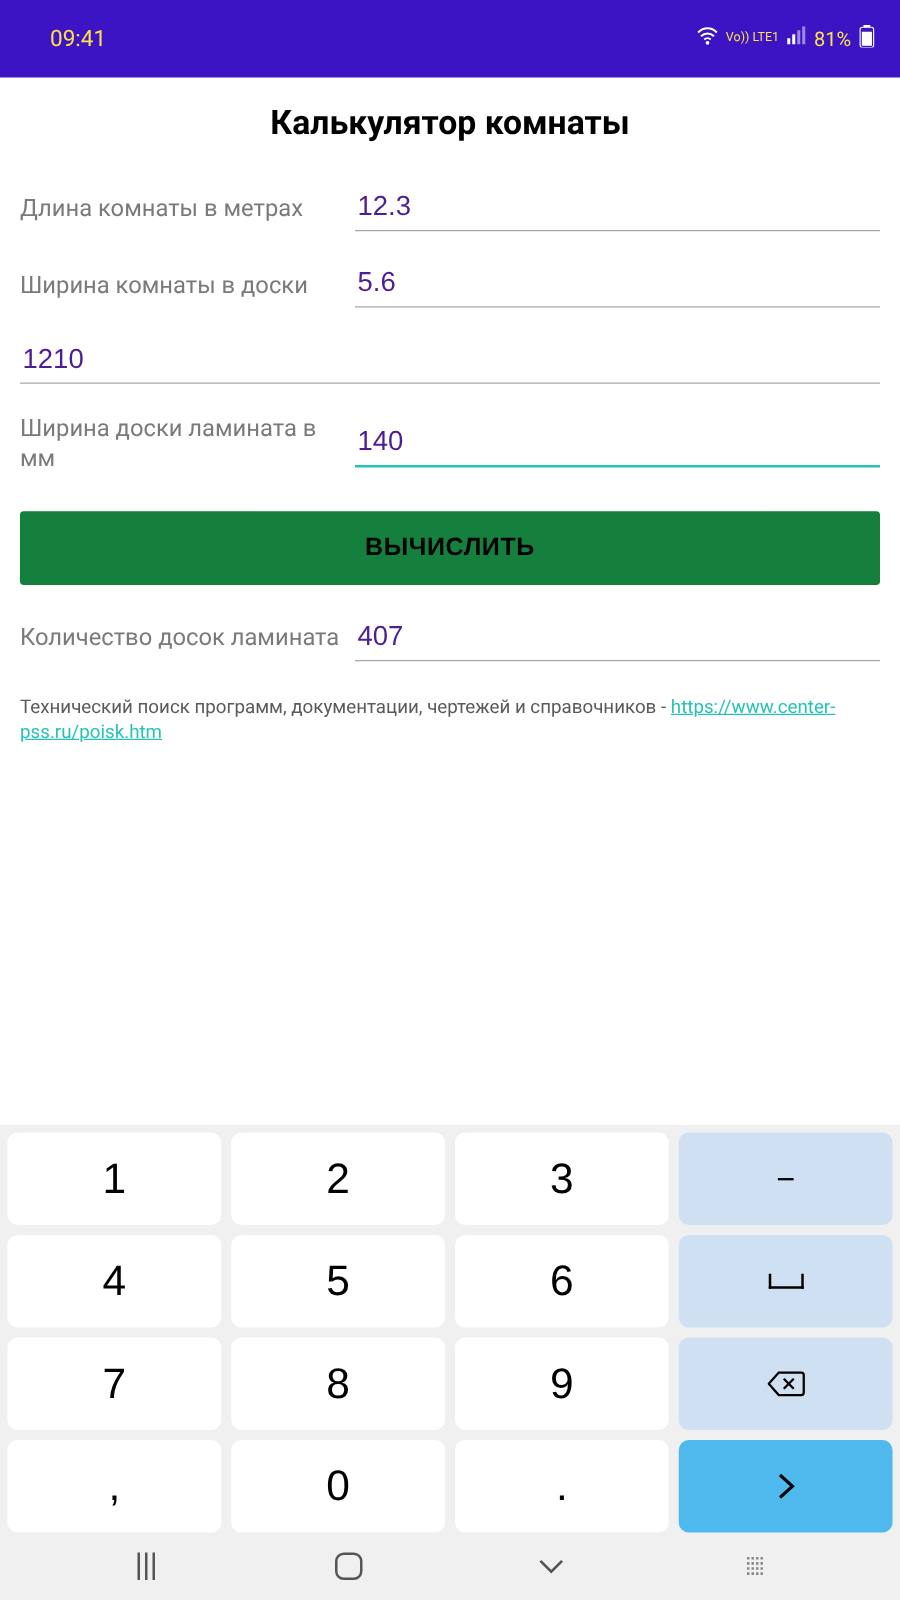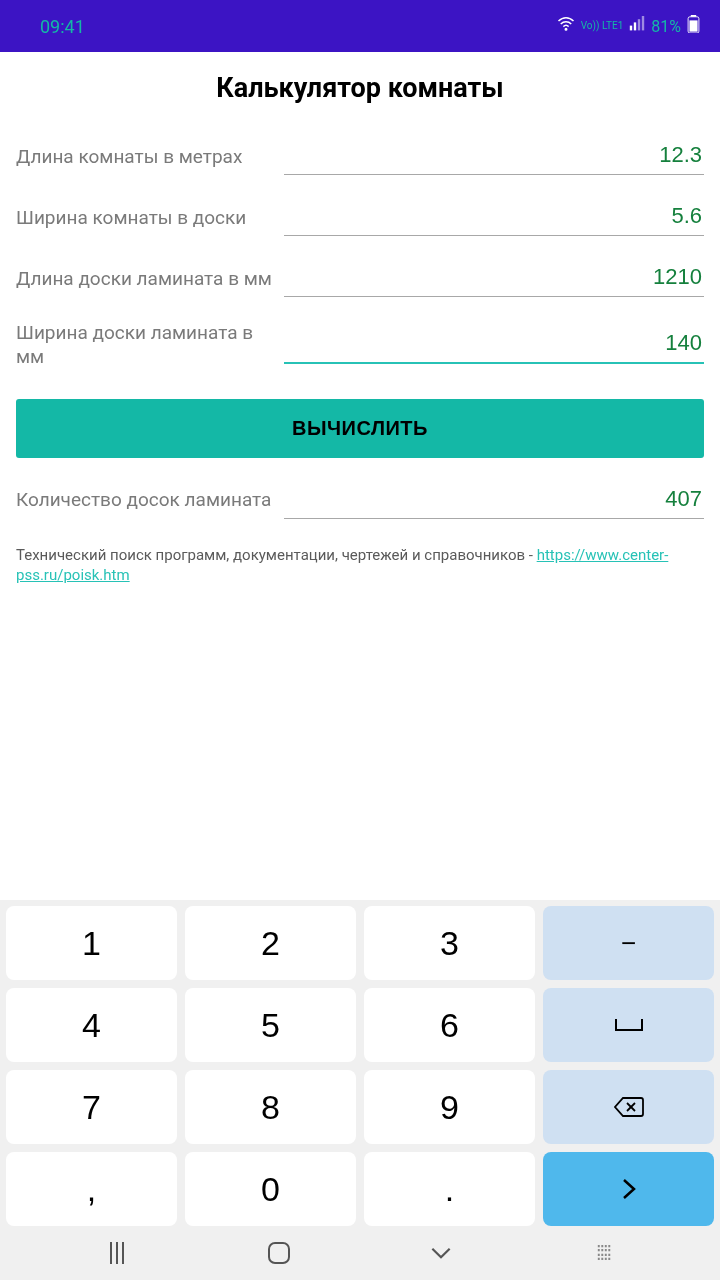--- a/index.html
+++ b/index.html
@@ -6,22 +6,22 @@
     body {
       font-family: -apple-system, Roboto, "Segoe UI", Arial, sans-serif;
       background: #fff;
       width: 720px;
       height: 1280px;
       position: relative;
       overflow: hidden;
     }
     .status-bar {
       background: #3c14c4;
-      color: #14b8a6;
-      height: 52px;
+      color: #fde047;
+      height: 62px;
       display: flex;
       align-items: center;
       justify-content: space-between;
       padding: 0 20px 0 40px;
       font-size: 18px;
     }
     .status-left { font-weight: 400; }
     .status-right { display: flex; align-items: center; gap: 6px; font-size: 16px; }
 
     .app-title {
@@ -49,31 +49,30 @@
       flex: 1;
       position: relative;
     }
     .form-input {
       width: 100%;
       border: none;
       border-bottom: 1.5px solid #a8a8a8;
       font-size: 22px;
       padding: 4px 2px 6px;
       background: transparent;
-      color: #15803d;
+      color: #4c1d95;
       outline: none;
-      text-align: right;
     }
     .form-input.active { border-bottom: 2.5px solid #27c2b6; }
 
     .calc-button {
       display: block;
       width: 100%;
       margin-top: 30px;
-      background: #14b8a6;
+      background: #15803d;
       border: none;
       padding: 18px 0;
       font-size: 20px;
       font-weight: 700;
       letter-spacing: 0.5px;
       color: #000;
       border-radius: 3px;
       cursor: pointer;
     }
 
@@ -175,21 +174,20 @@
 <div class="form-area">
   <div class="form-row">
     <div class="form-label">Длина комнаты в метрах</div>
     <div class="form-input-wrap"><input class="form-input" value="12.3" style=""></div>
   </div>
   <div class="form-row">
     <div class="form-label">Ширина комнаты в доски</div>
     <div class="form-input-wrap"><input class="form-input" value="5.6" style=""></div>
   </div>
   <div class="form-row">
-    <div class="form-label">Длина доски ламината в мм</div>
     <div class="form-input-wrap"><input class="form-input" value="1210" style=""></div>
   </div>
   <div class="form-row">
     <div class="form-label">Ширина доски ламината в мм</div>
     <div class="form-input-wrap"><input class="form-input active" value="140" style=""></div>
   </div>
 
   <button class="calc-button">ВЫЧИСЛИТЬ</button>
 
   <div class="form-row">

